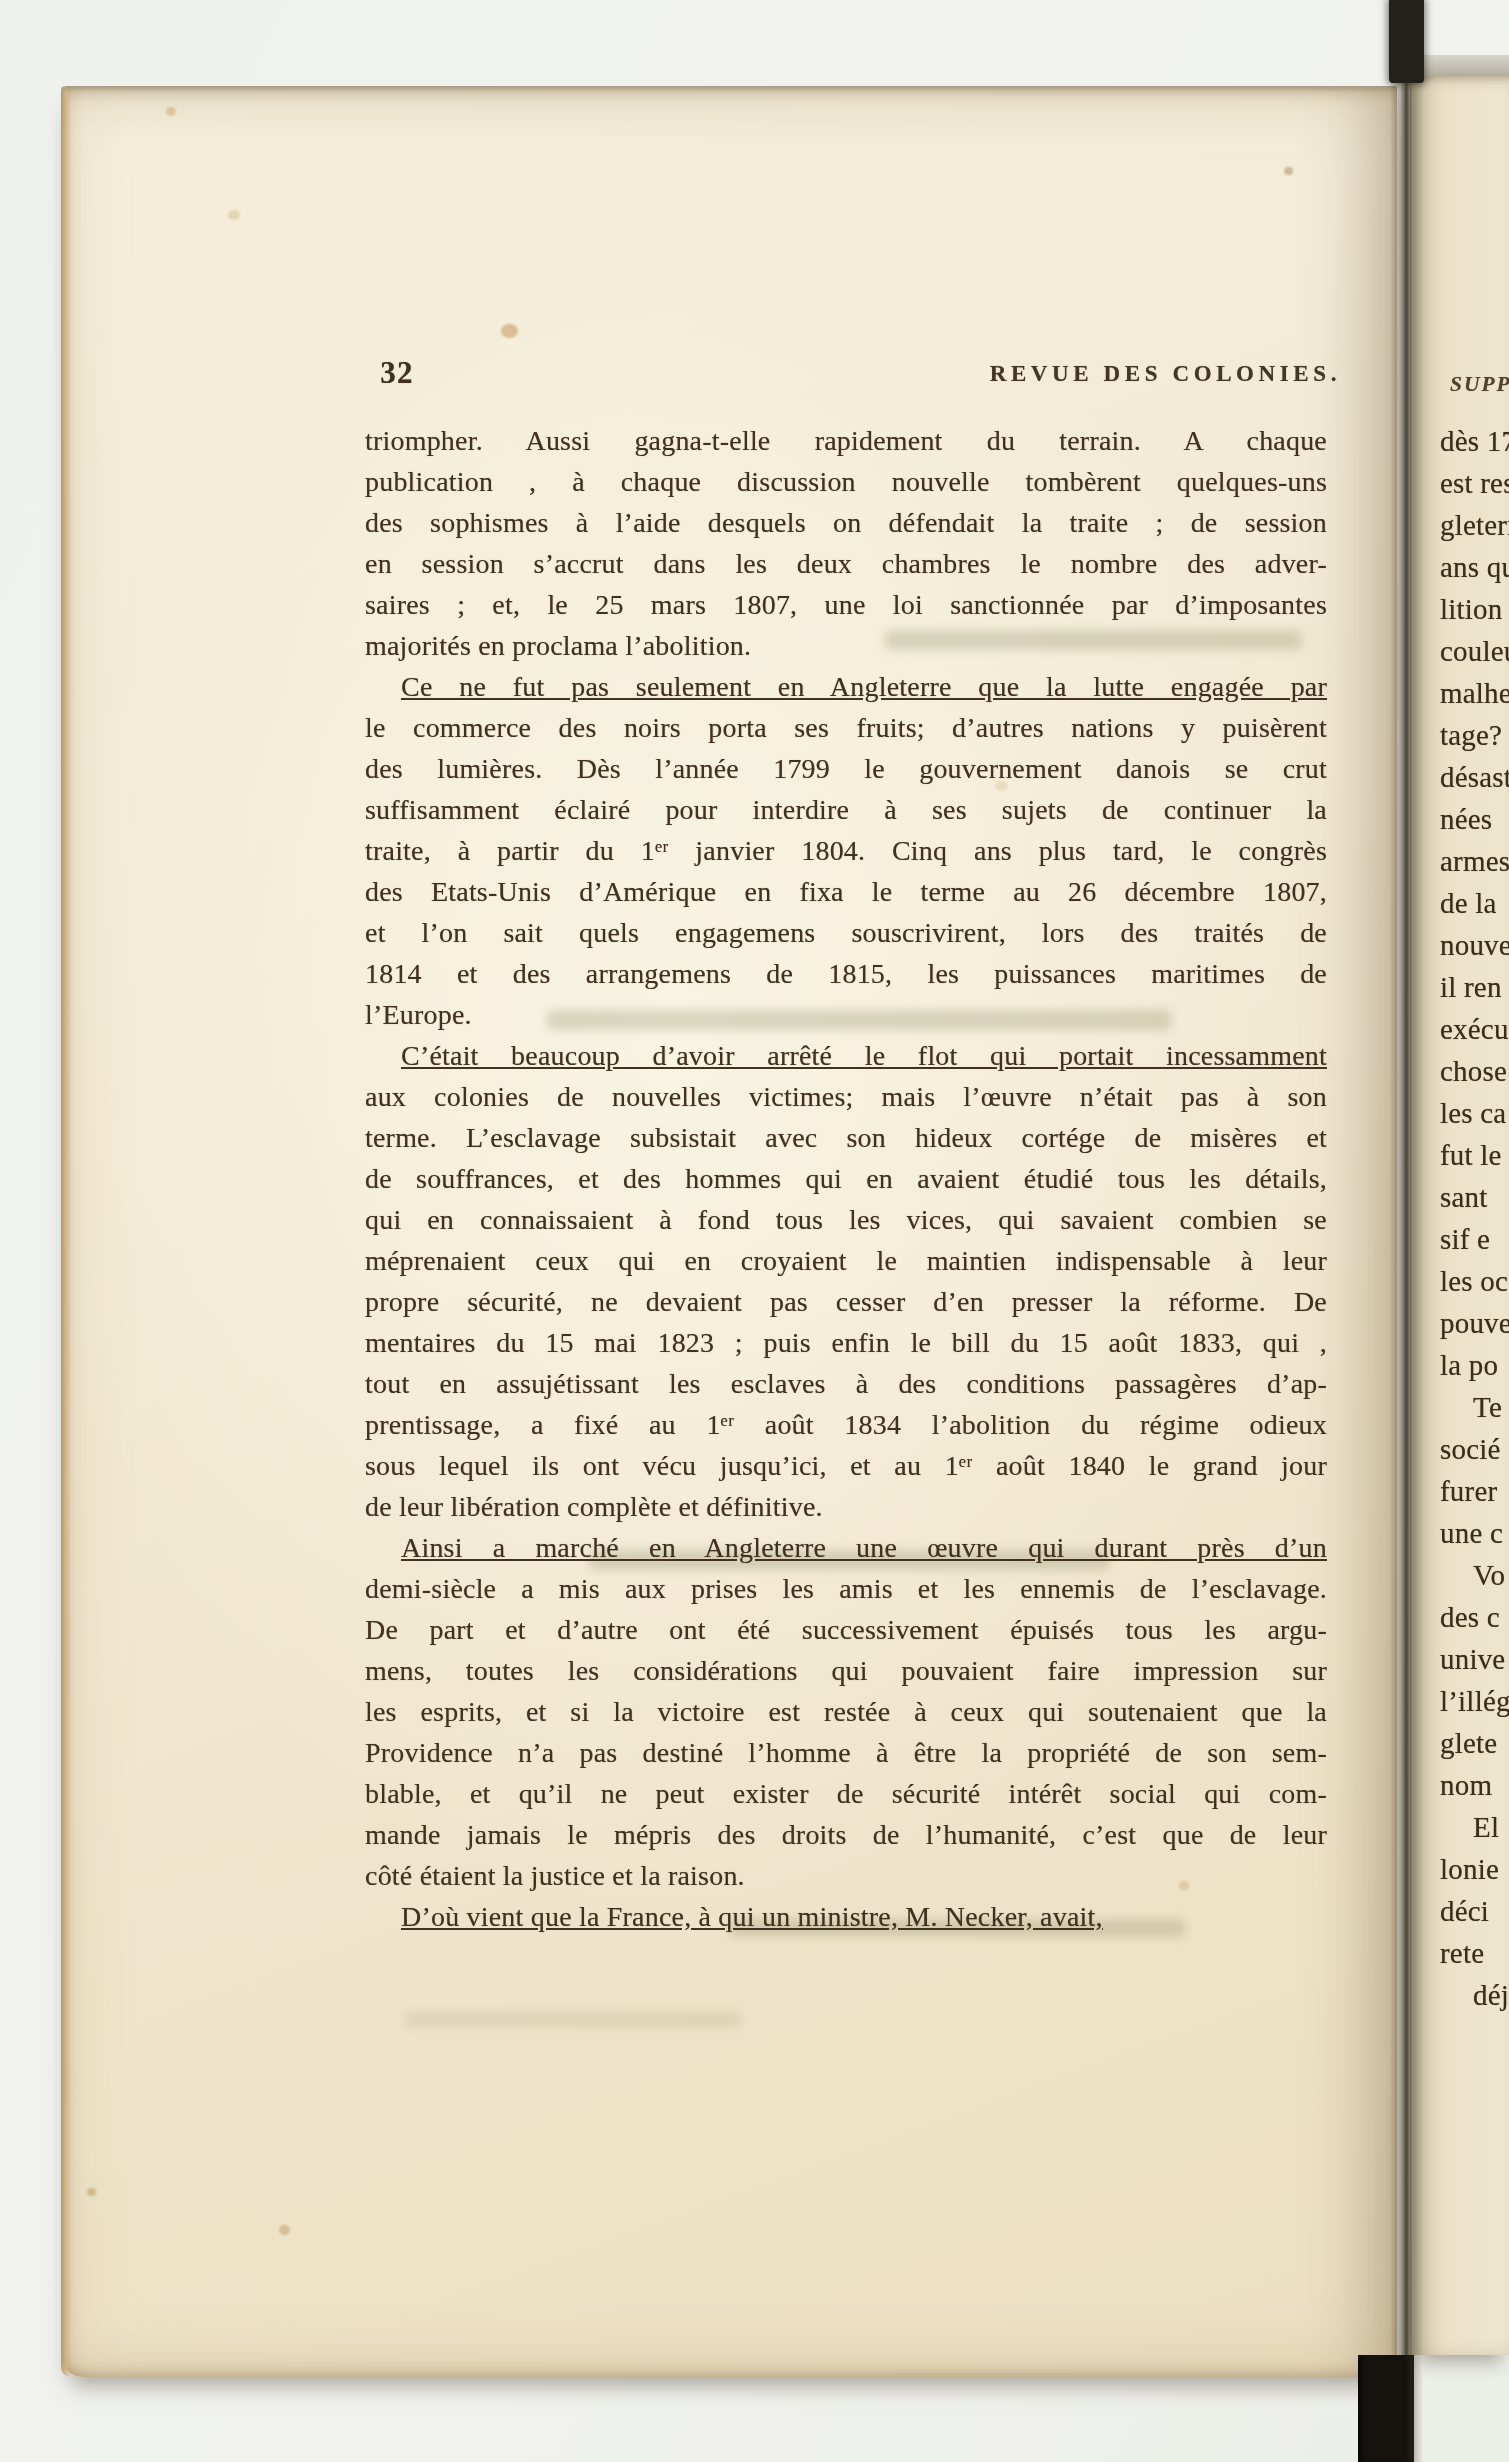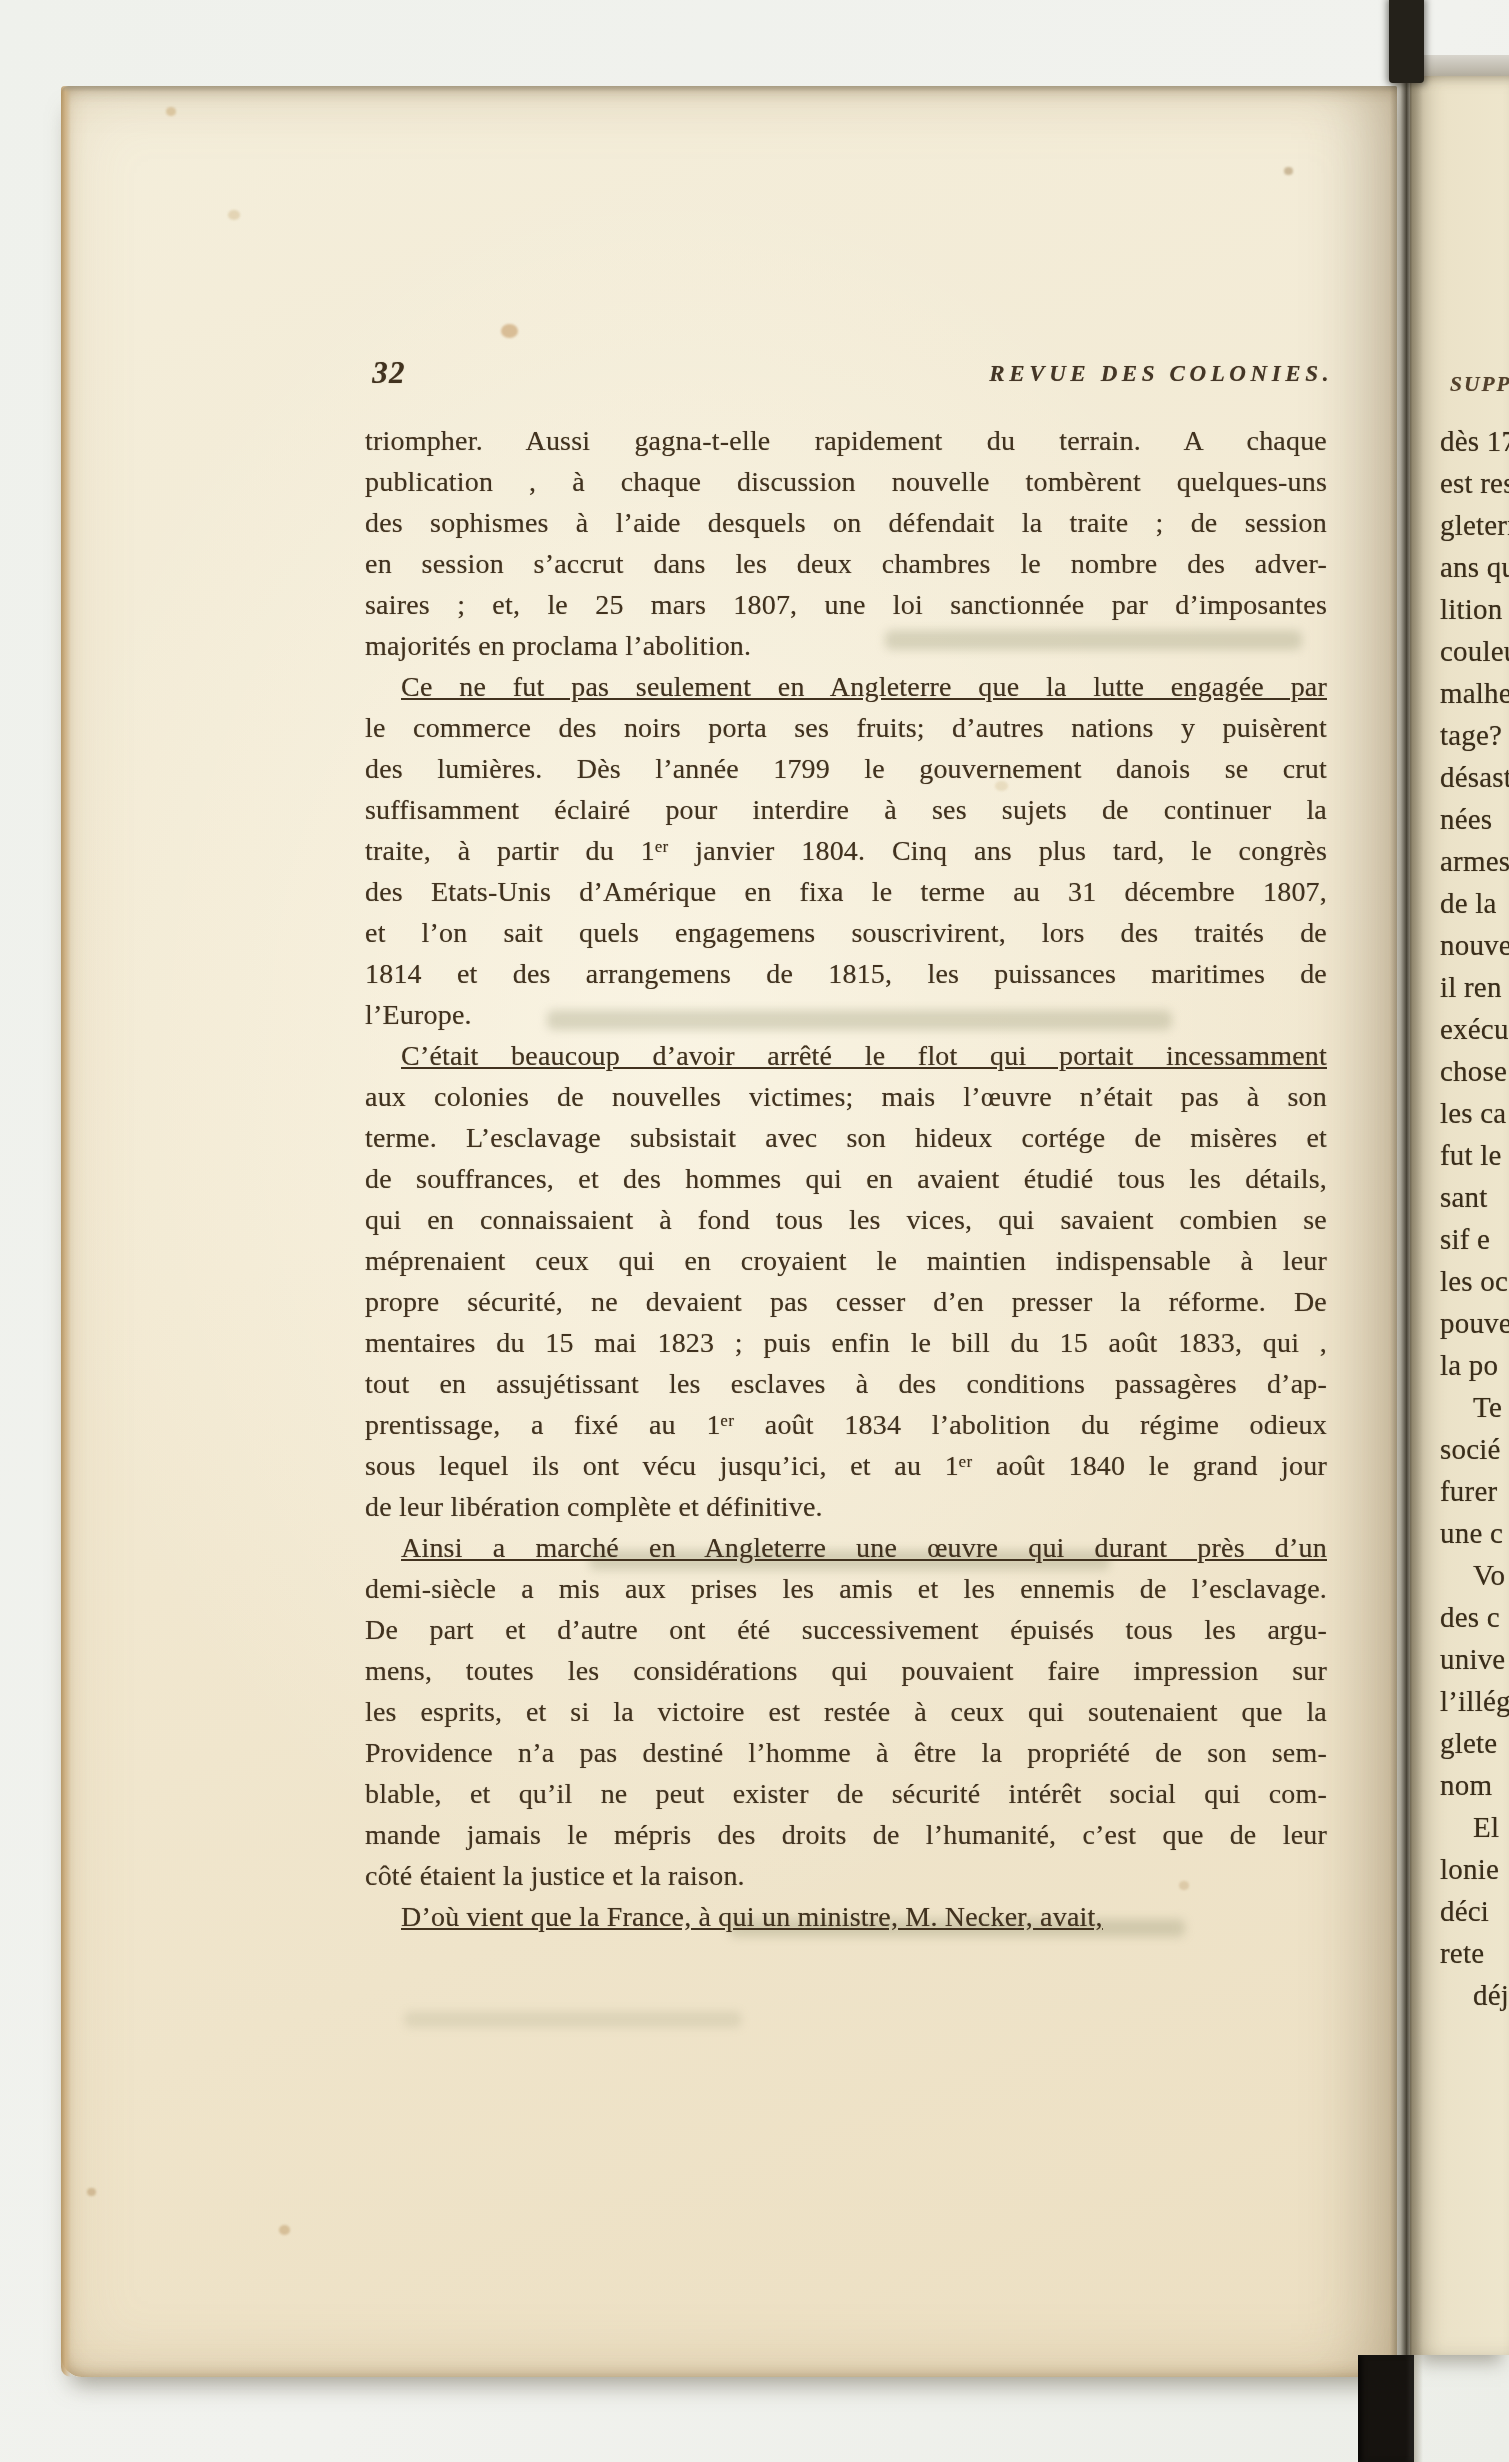--- a/index.html
+++ b/index.html
@@ -46,21 +46,21 @@
   }
   .gutter-top{
     position:absolute;left:1389px;top:0;width:35px;height:83px;background:#24211a;
     border-radius:0 0 3.9px 3.9px;box-shadow:0 0 7.8px 1.3px rgba(35,32,25,.55);
   }
   .ribbon{
     position:absolute;left:1358px;top:2355px;width:56px;height:107px;background:#16130f;
     box-shadow:inset -5.2px 0 5.2px rgba(255,255,255,.06), inset 3.9px 0 5.2px rgba(0,0,0,.6);
   }
   
-  .header-row{position:absolute;left:371px;top:355px;width:962px;height:40px;z-index:3;font-style:italic;}
+  .header-row{position:absolute;left:379px;top:355px;width:962px;height:40px;z-index:3;}
   .pagenum{position:absolute;left:1.3px;top:0;font-size:31px;font-weight:700;color:#41321f;
     letter-spacing:1.3px;text-shadow:0 0 0.8px rgba(62,45,24,.55);}
   .rheader{position:absolute;left:0;right:0;top:5.9px;text-align:right;font-size:23px;
     font-weight:700;letter-spacing:4.6px;color:#443626;text-shadow:0 0 0.8px rgba(62,45,24,.5);}
   .body-text{
     position:absolute;left:365px;top:420px;width:962px;z-index:3;
     font-size:28px;line-height:41px;color:#41321f;letter-spacing:0.2px;
     text-shadow:0 0 0.8px rgba(62,45,24,.5);
   }
   .tl{height:41px;text-align:justify;text-align-last:justify;white-space:nowrap;}
@@ -114,21 +114,21 @@
     <div class="tl">publication , à chaque discussion nouvelle tombèrent quelques-uns</div>
     <div class="tl">des sophismes à l’aide desquels on défendait la traite ; de session</div>
     <div class="tl">en session s’accrut dans les deux chambres le nombre des adver-</div>
     <div class="tl">saires ; et, le 25 mars 1807, une loi sanctionnée par d’imposantes</div>
     <div class="tl end">majorités en proclama l’abolition.</div>
     <div class="tl ind">Ce ne fut pas seulement en Angleterre que la lutte engagée par</div>
     <div class="tl">le commerce des noirs porta ses fruits; d’autres nations y puisèrent</div>
     <div class="tl">des lumières. Dès l’année 1799 le gouvernement danois se crut</div>
     <div class="tl">suffisamment éclairé pour interdire à ses sujets de continuer la</div>
     <div class="tl">traite, à partir du 1ᵉʳ janvier 1804. Cinq ans plus tard, le congrès</div>
-    <div class="tl">des Etats-Unis d’Amérique en fixa le terme au 31 décembre 1807,</div>
+    <div class="tl">des Etats-Unis d’Amérique en fixa le terme au 26 décembre 1807,</div>
     <div class="tl">et l’on sait quels engagemens souscrivirent, lors des traités de</div>
     <div class="tl">1814 et des arrangemens de 1815, les puissances maritimes de</div>
     <div class="tl end">l’Europe.</div>
     <div class="tl ind">C’était beaucoup d’avoir arrêté le flot qui portait incessamment</div>
     <div class="tl">aux colonies de nouvelles victimes; mais l’œuvre n’était pas à son</div>
     <div class="tl">terme. L’esclavage subsistait avec son hideux cortége de misères et</div>
     <div class="tl">de souffrances, et des hommes qui en avaient étudié tous les détails,</div>
     <div class="tl">qui en connaissaient à fond tous les vices, qui savaient combien se</div>
     <div class="tl">méprenaient ceux qui en croyaient le maintien indispensable à leur</div>
     <div class="tl">propre sécurité, ne devaient pas cesser d’en presser la réforme. De</div>

